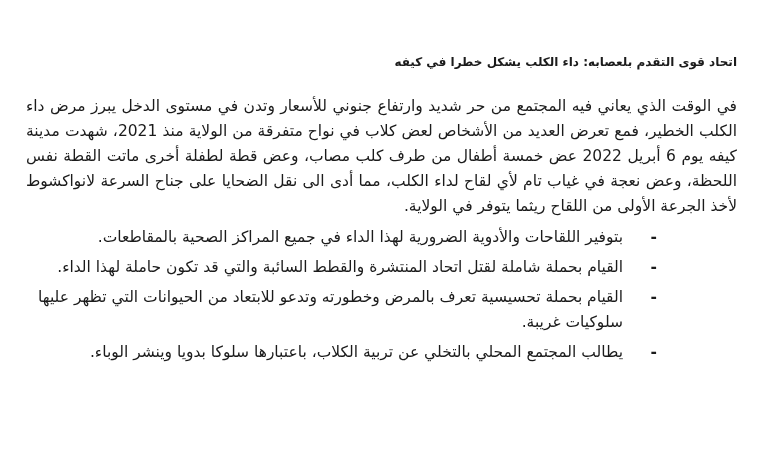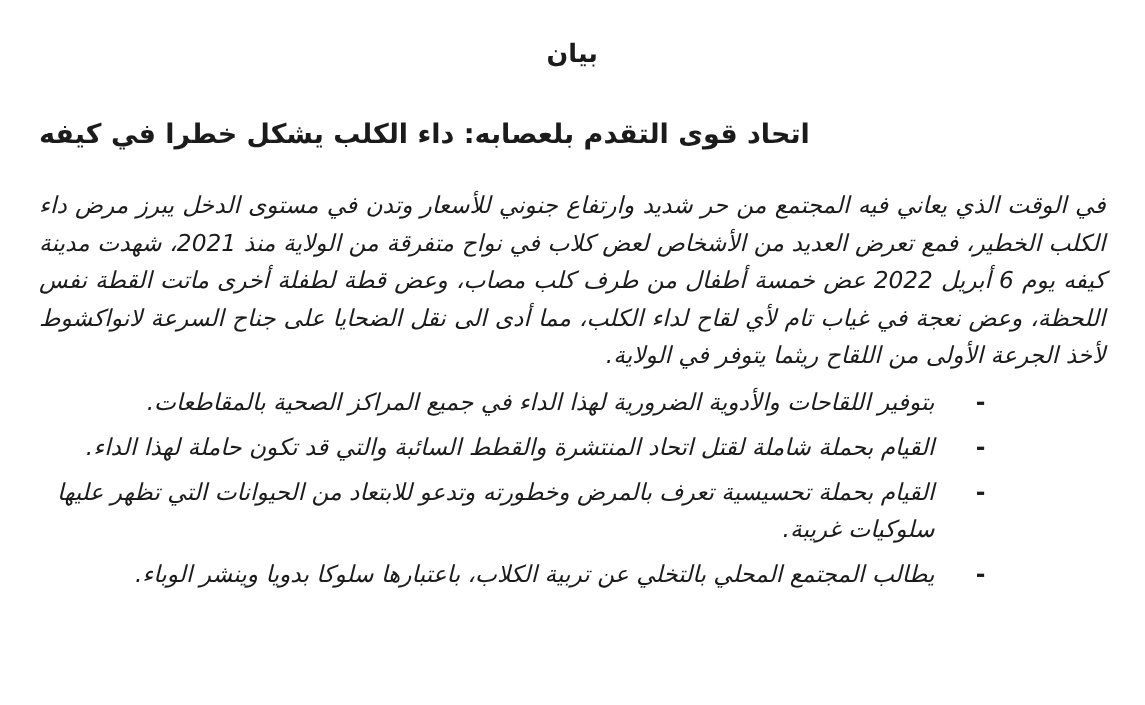--- a/index.html
+++ b/index.html
@@ -24,65 +24,62 @@
   }
   .doc-title {
     text-align: center;
     font-size: 17px;
     font-weight: bold;
     margin: 0 0 0 0;
     padding-top: 4px;
     letter-spacing: 0.5px;
   }
   .doc-subtitle {
-    text-align: left;
-    font-size: 18px;
+    text-align: right;
+    font-size: 12px;
     font-weight: bold;
     margin: 0;
     padding-top: 33px;
   }
   .body-text {
     margin: 0;
     padding-top: 25px;
     font-size: 15.5px;
     line-height: 25px;
     text-align: justify;
     text-justify: inter-word;
   }
   .body-text p {
     margin: 0;
-    font-style: italic;
   }
   .demands {
     padding: 6px 78px 0 0;
     font-size: 15.5px;
     line-height: 25px;
   }
   .bullet-item {
     display: flex;
     align-items: flex-start;
     margin-bottom: 5px;
   }
   .bullet-marker {
     flex: 0 0 34px;
     font-weight: bold;
     text-align: right;
     padding-right: 2px;
   }
   .bullet-text {
     flex: 1 1 auto;
-    font-style: italic;
   }
 </style>
 </head>
 <body>
 
 <div class="page">
 
-  <h1 class="doc-title">بيان</h1>
 
   <h2 class="doc-subtitle">اتحاد قوى التقدم بلعصابه: داء الكلب يشكل خطرا في كيفه</h2>
 
   <div class="body-text">
     <p>في الوقت الذي يعاني فيه المجتمع من حر شديد وارتفاع جنوني للأسعار وتدن في مستوى الدخل يبرز مرض داء الكلب الخطير، فمع تعرض العديد من الأشخاص لعض كلاب في نواح متفرقة من الولاية منذ 2021، شهدت مدينة كيفه يوم 6 أبريل 2022 عض خمسة أطفال من طرف كلب مصاب، وعض قطة لطفلة أخرى ماتت القطة نفس اللحظة، وعض نعجة في غياب تام لأي لقاح لداء الكلب، مما أدى الى نقل الضحايا على جناح السرعة لانواكشوط لأخذ الجرعة الأولى من اللقاح ريثما يتوفر في الولاية.</p>
   </div>
 
   <div class="demands">
 
     <div class="bullet-item">

